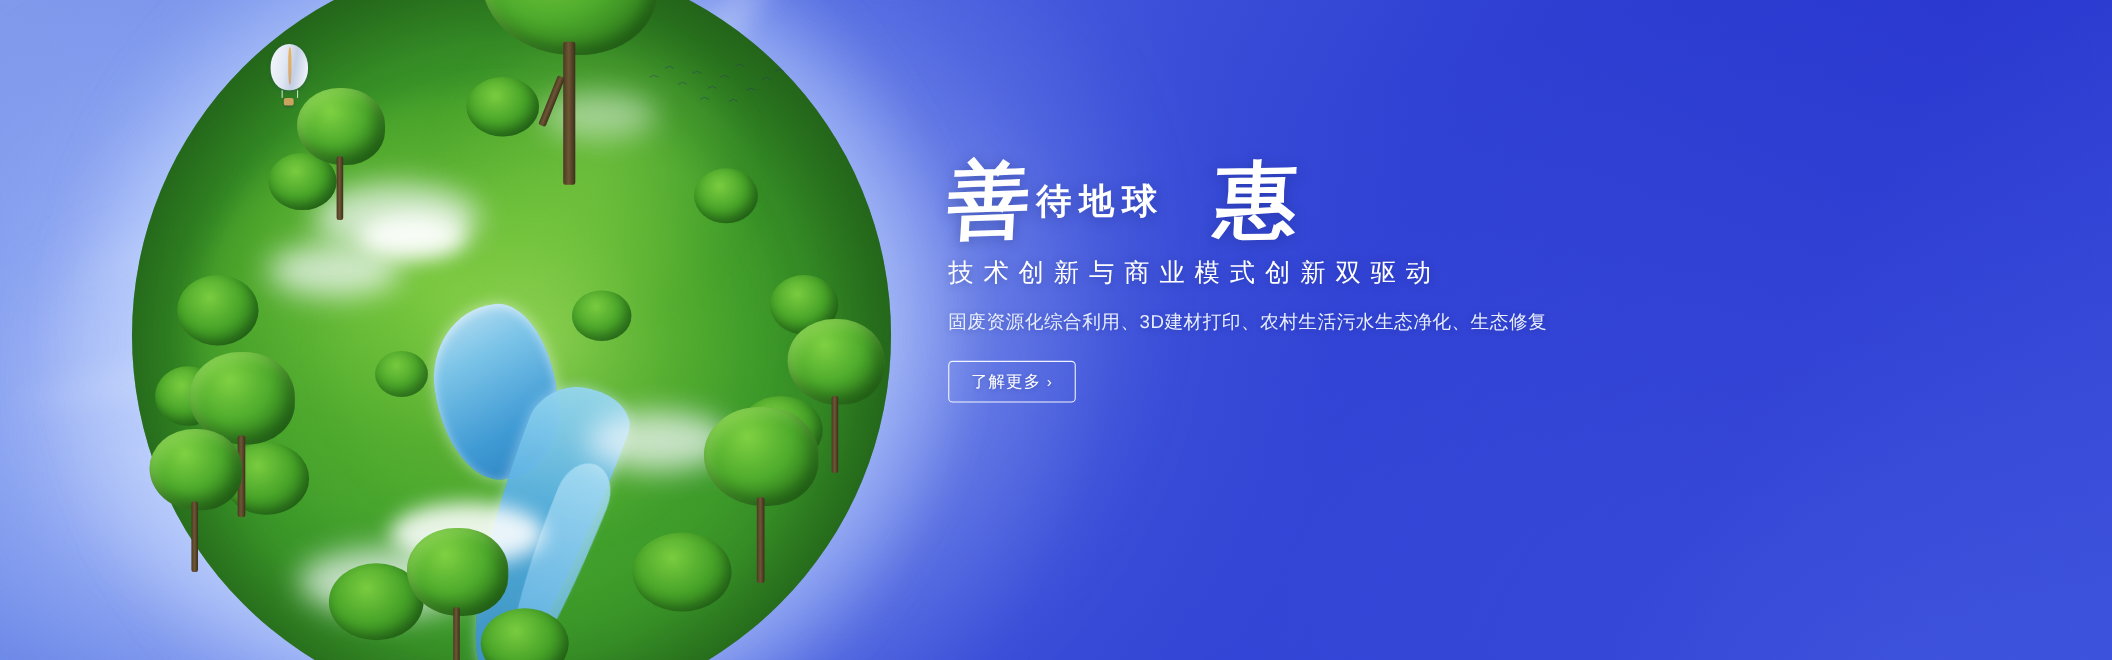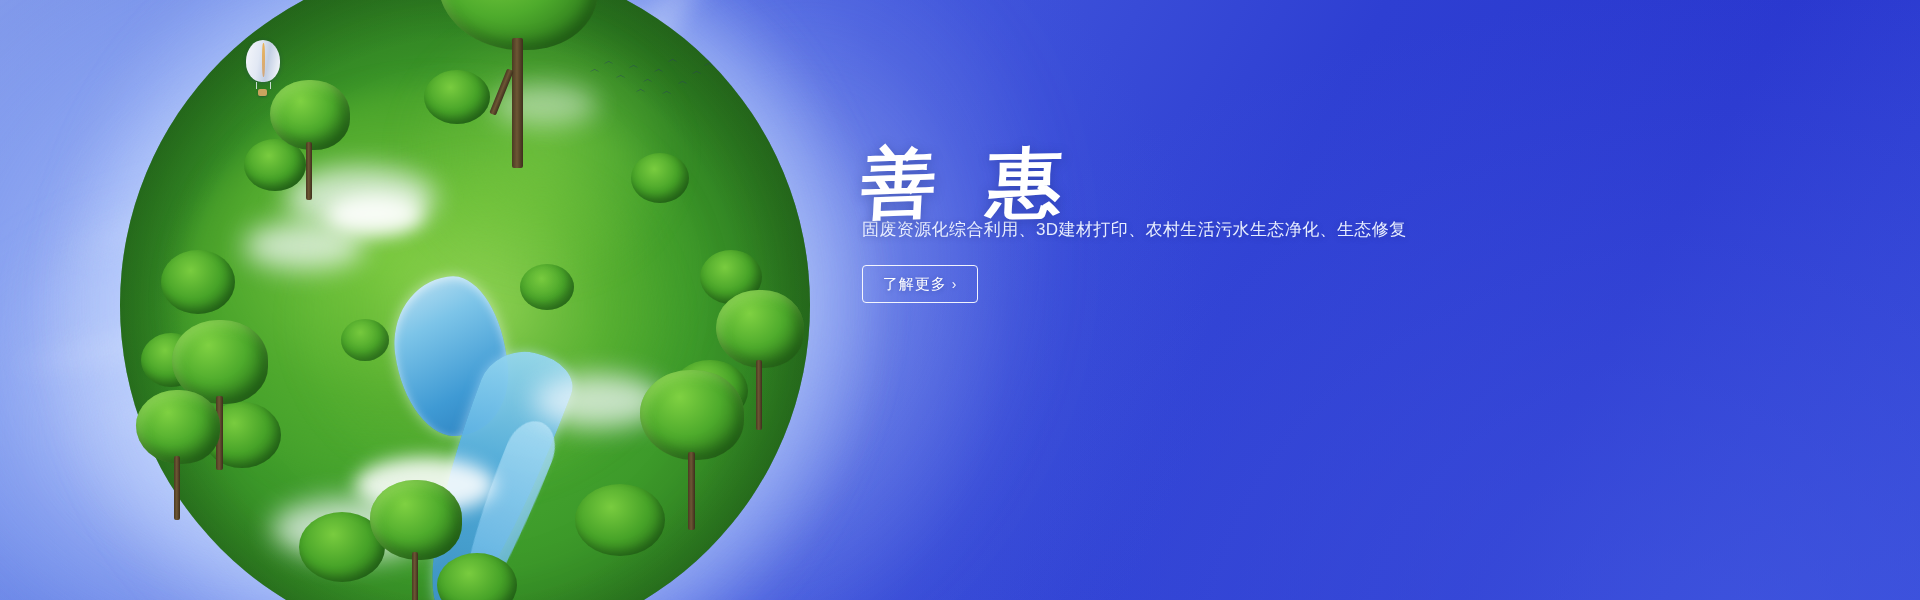--- a/index.html
+++ b/index.html
@@ -102,21 +102,21 @@
   .cal{font-family:"DejaVu Serif","Liberation Serif",serif;font-size:74px;font-weight:700;
     line-height:0.92;letter-spacing:0;transform:skewX(-5deg) rotate(-2deg);
     display:inline-block;padding-right:6px;}
   .cal2{font-family:"DejaVu Serif","Liberation Serif",serif;font-size:74px;font-weight:700;
     line-height:0.92;display:inline-block;transform:skewX(-4deg) rotate(-1deg);padding-right:4px;}
   .reg{font-family:"DejaVu Serif","Liberation Serif",serif;font-size:32px;font-weight:700;
     letter-spacing:7px;padding-bottom:10px;display:inline-block;}
   .gap{display:inline-block;width:46px;}
   .subtitle{margin-top:16px;color:#fff;font-size:23px;letter-spacing:9px;font-weight:400;
     text-shadow:0 1px 8px rgba(20,36,110,0.35);white-space:nowrap;}
-  .desc{margin-top:2px;color:#e8eeff;font-size:17px;letter-spacing:0.4px;font-weight:400;
+  .desc{margin-top:18px;color:#e8eeff;font-size:17px;letter-spacing:0.4px;font-weight:400;
     text-shadow:0 1px 6px rgba(20,36,110,0.30);white-space:nowrap;}
   .cta{margin-top:24px;display:inline-flex;align-items:center;justify-content:center;gap:5px;
     width:114px;height:36px;border:1px solid rgba(255,255,255,0.92);border-radius:4px;
     color:#fff;font-size:15px;letter-spacing:1px;background:transparent;cursor:pointer;
     text-shadow:0 1px 5px rgba(20,36,110,0.30);}
   .cta .chev{font-size:14px;opacity:.95;}
 </style>
 </head>
 <body>
 
@@ -222,24 +222,26 @@
     <div class="bird" style="left:104px;top:16px;">︿</div>
     <div class="bird" style="left:116px;top:8px;">︿</div>
     <div class="bird" style="left:48px;top:34px;">︿</div>
     <div class="bird" style="left:74px;top:36px;">︿</div>
   </div>
 
   <div class="copy">
 
     <div class="headline">
       <span class="cal">善</span>
+      <span class="reg">待地球</span>
       <span class="gap"></span>
       <span class="cal2">惠</span>
     </div>
 
+    <div class="subtitle">技术创新与商业模式创新双驱动</div>
 
     <div class="desc">固废资源化综合利用、3D建材打印、农村生活污水生态净化、生态修复</div>
 
     <div class="cta">
       <span>了解更多</span>
       <span class="chev">›</span>
     </div>
 
   </div>
 </div>

